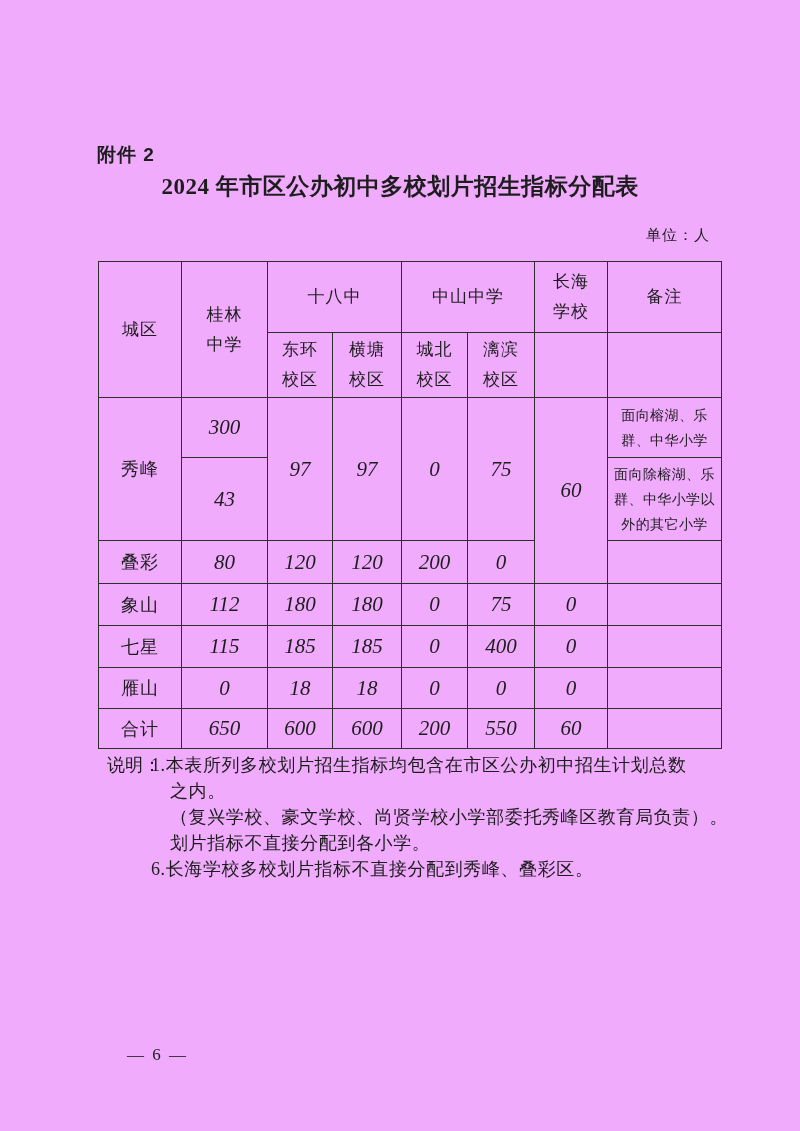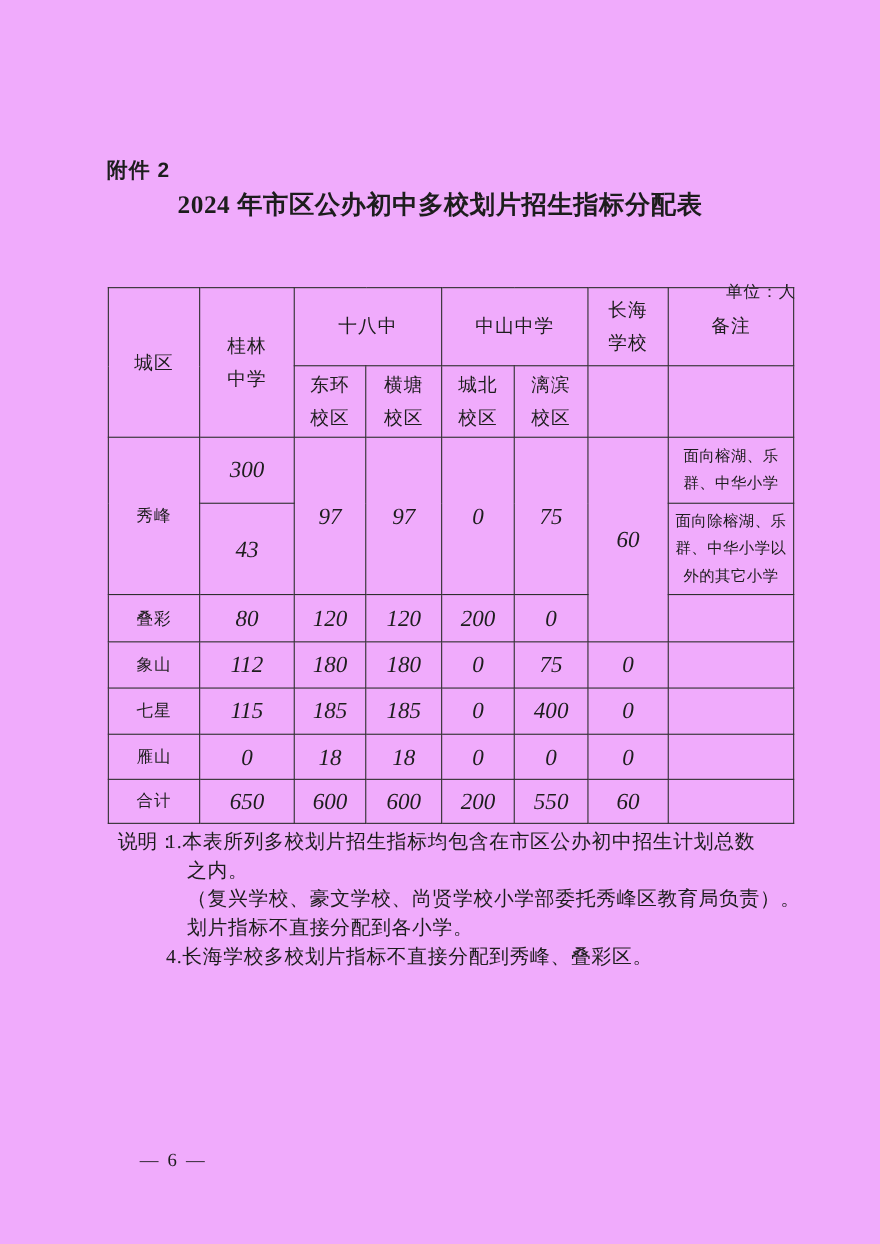--- a/index.html
+++ b/index.html
@@ -11,33 +11,33 @@
   .attachment {
     position:absolute; left:97px; top:142px;
     font-family:"Liberation Sans","DejaVu Sans",sans-serif;
     font-weight:700; font-size:19px; letter-spacing:1px;
   }
   .doc-title {
     position:absolute; left:0; top:171px; width:100%;
     text-align:center; font-size:23px; font-weight:700;
     white-space:nowrap; letter-spacing:0.5px;
   }
-  .unit { position:absolute; top:226px; right:76px; font-size:15px; letter-spacing:1px;margin-top:30px; }
+  .unit { position:absolute; top:226px; right:90px; font-size:15px; letter-spacing:1px; }
 
   table.alloc {
     position:absolute; left:98px; top:261px; width:624px;
     border-collapse:collapse; table-layout:fixed;
   }
   .alloc th, .alloc td {
     border:1.5px solid #2e2e2e; font-weight:400;
     text-align:center; vertical-align:middle; padding:0;
     overflow:hidden;
   }
   .hdr { font-size:17px; line-height:30px; white-space:pre-line; letter-spacing:1px; }
-  .district { font-size:15px; letter-spacing:1px; }
+  .district { font-size:18px; letter-spacing:1px; }
   .num { font-size:21px;font-style:italic; }
   .remark {
     font-size:14px; letter-spacing:0.4px; text-align:left;
     padding:3px 5px; line-height:25px; line-break:strict;
   }
   tr.hr1 { height:71px; }
   tr.hr2 { height:65px; }
   tr.rxa { height:60px; }
   tr.rxb { height:83px; }
 
@@ -168,20 +168,20 @@
           <div class="note-line">1.本表所列多校划片招生指标均包含在市区公办初中招生计划总数</div>
           <div class="note-line cont">之内。</div>
         </div>
         <div class="note-item">
           <div class="note-line cont">（复兴学校、豪文学校、尚贤学校小学部委托秀峰区教育局负责）。</div>
         </div>
         <div class="note-item">
           <div class="note-line cont">划片指标不直接分配到各小学。</div>
         </div>
         <div class="note-item">
-          <div class="note-line">4.长海学校多校划片指标不直接分配到秀峰、叠彩区。</div>
+          <div class="note-line">6.长海学校多校划片指标不直接分配到秀峰、叠彩区。</div>
         </div>
       </div>
   </div>
 
   <div class="pageno">— 6 —</div>
 
 </div>
 
 </body></html>

